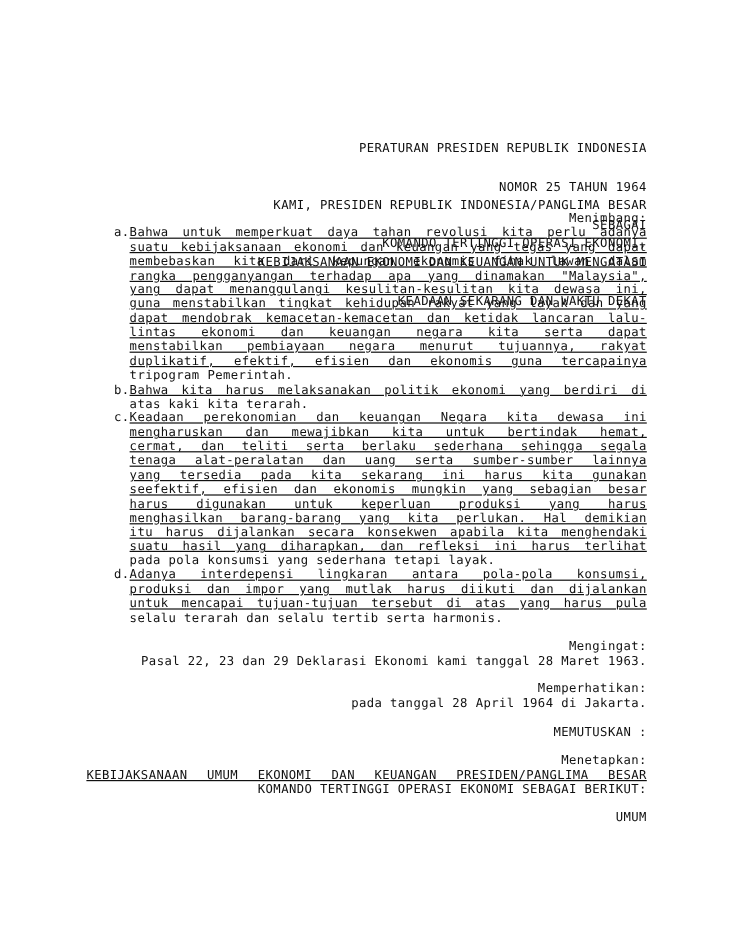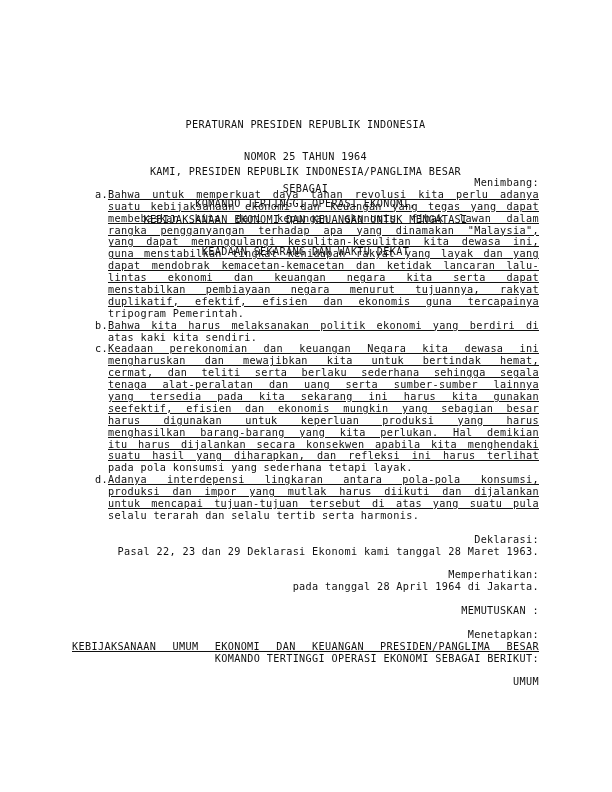--- a/index.html
+++ b/index.html
@@ -1,19 +1,19 @@
 <!DOCTYPE html>
 <html><head>
 <meta charset="utf-8">
 <style>
   html, body { margin: 0; padding: 0; background: #ffffff; }
   body { width: 612px; height: 792px; position: relative; overflow: hidden; }
   .page { position: absolute; left: 0; top: 0; width: 612px; height: 792px; background: #fff; color: #111; }
   .mono { font-family: "DejaVu Sans Mono", "Liberation Mono", monospace; font-size: 10.2px; letter-spacing: 0.35px; }
-  .center { position: absolute; left: 72px; width: 467px; text-align: center; white-space: pre; }
+  .center { position: absolute; left: 72px; width: 467px; text-align: right; white-space: pre; }
   .block { position: absolute; left: 72px; width: 467px; }
   .line { height: 11.9px; line-height: 11.9px; white-space: pre; text-align: right; }
   .tline { height: 9.8px; line-height: 9.8px; white-space: pre; }
   .item { display: flex; }
   .item .lbl { width: 36px; flex: 0 0 36px; }
   .item .txt { flex: 1; }
   .just { text-align: justify; text-align-last: justify; white-space: normal; text-decoration: underline; }
   .last { text-align: left; white-space: normal; }
 </style>
 </head>
@@ -51,21 +51,21 @@
         <div class="line just">menstabilkan pembiayaan negara menurut tujuannya, rakyat</div>
         <div class="line just">duplikatif, efektif, efisien dan ekonomis guna tercapainya</div>
         <div class="line last">tripogram Pemerintah.</div>
       </div>
     </div>
 
     <div class="item">
       <div class="lbl line">b.</div>
       <div class="txt">
         <div class="line just">Bahwa kita harus melaksanakan politik ekonomi yang berdiri di</div>
-        <div class="line last">atas kaki kita sendiri.</div>
+        <div class="line last">atas kaki kita terarah.</div>
       </div>
     </div>
 
     <div class="item">
       <div class="lbl line">c.</div>
       <div class="txt">
         <div class="line just">Keadaan perekonomian dan keuangan Negara kita dewasa ini</div>
         <div class="line just">mengharuskan dan mewajibkan kita untuk bertindak hemat,</div>
         <div class="line just">cermat, dan teliti serta berlaku sederhana sehingga segala</div>
         <div class="line just">tenaga alat-peralatan dan uang serta sumber-sumber lainnya</div>
@@ -77,29 +77,29 @@
         <div class="line just">suatu hasil yang diharapkan, dan refleksi ini harus terlihat</div>
         <div class="line last">pada pola konsumsi yang sederhana tetapi layak.</div>
       </div>
     </div>
 
     <div class="item">
       <div class="lbl line">d.</div>
       <div class="txt">
         <div class="line just">Adanya interdepensi lingkaran antara pola-pola konsumsi,</div>
         <div class="line just">produksi dan impor yang mutlak harus diikuti dan dijalankan</div>
-        <div class="line just">untuk mencapai tujuan-tujuan tersebut di atas yang suatu pula</div>
+        <div class="line just">untuk mencapai tujuan-tujuan tersebut di atas yang harus pula</div>
         <div class="line last">selalu terarah dan selalu tertib serta harmonis.</div>
       </div>
     </div>
 
     <div class="line"></div>
 
     <div>
-      <div class="line">Deklarasi:</div>
+      <div class="line">Mengingat:</div>
       <div class="line">Pasal 22, 23 dan 29 Deklarasi Ekonomi kami tanggal 28 Maret 1963.</div>
     </div>
 
     <div class="line"></div>
 
     <div>
       <div class="line">Memperhatikan:</div>
       <div class="line">pada tanggal 28 April 1964 di Jakarta.</div>
     </div>
 

